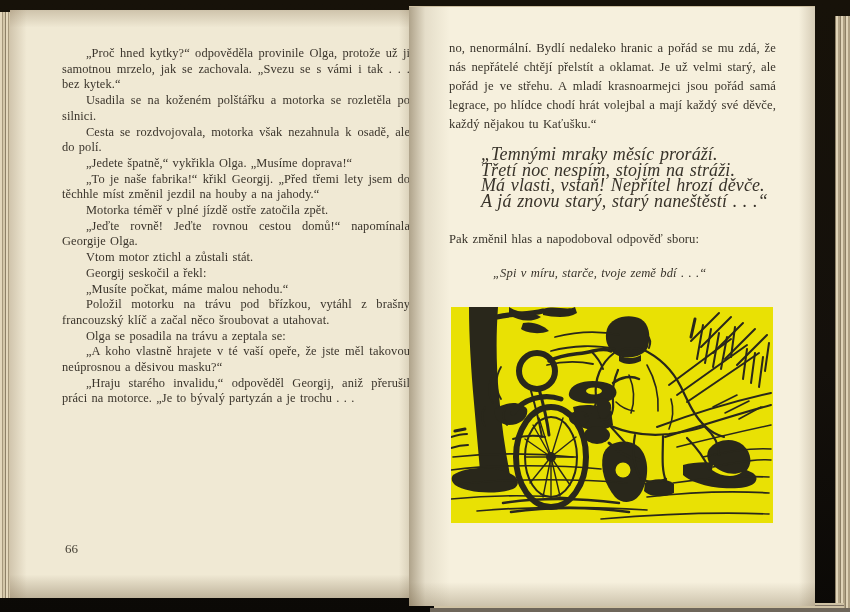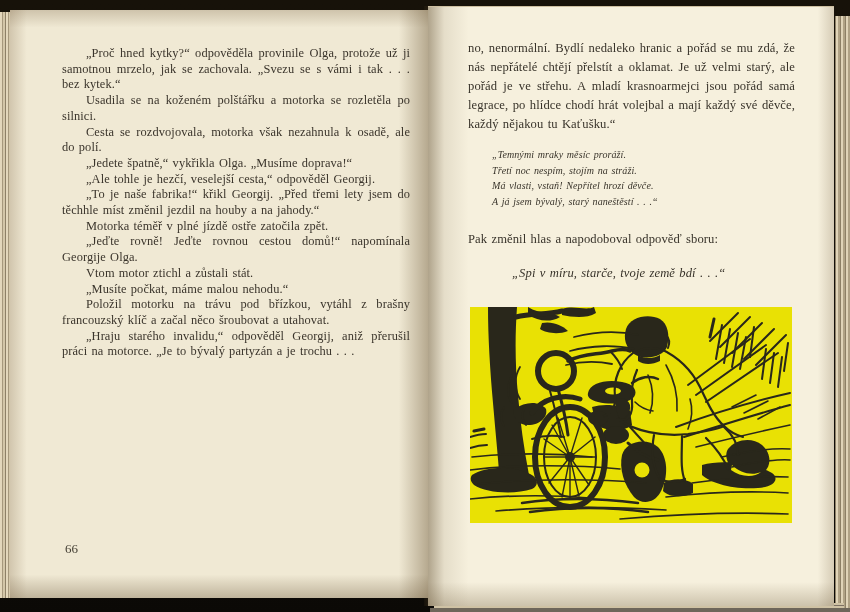--- a/index.html
+++ b/index.html
@@ -20,39 +20,39 @@
     background:repeating-linear-gradient(180deg,#cfc2a4 0 2px,#7d7163 2px 3px);}
   .baseline-strip{position:absolute;left:430px;top:608px;width:420px;height:4px;background:#6e665a;}
 
   .page{position:absolute;}
   .page-left{left:10px;top:10px;width:418px;height:588px;
     background:
       linear-gradient(270deg,rgba(112,92,60,0.45) 0,rgba(112,92,60,0) 7%),
       linear-gradient(90deg,rgba(139,117,86,0.30) 0,rgba(139,117,86,0) 4%),
       linear-gradient(180deg,rgba(120,98,66,0.28) 0,rgba(0,0,0,0) 3%,rgba(0,0,0,0) 96%,rgba(100,80,50,0.35) 100%),
       #f0e9d4;}
-  .page-right{left:428px;top:6px;width:406px;height:599px;border-top:1px solid #cdbfa0;
+  .page-right{left:409px;top:6px;width:406px;height:599px;border-top:1px solid #cdbfa0;
     background:
       linear-gradient(90deg,rgba(104,86,56,0.50) 0,rgba(104,86,56,0.12) 4%,rgba(104,86,56,0) 10%),
       linear-gradient(270deg,rgba(130,110,80,0.28) 0,rgba(130,110,80,0) 4%),
       linear-gradient(180deg,rgba(0,0,0,0) 96%,rgba(110,90,58,0.30) 100%),
       #f6f0dd;}
   .gutter{position:absolute;left:424px;top:6px;width:4px;height:600px;
     background:linear-gradient(90deg,rgba(46,36,20,0.25),rgba(46,36,20,0.65));}
 
   .text-left{position:absolute;left:52px;top:36px;width:348px;
     font-size:12.4px;line-height:15.7px;color:#3a342b;
     text-align:justify;letter-spacing:0.1px;word-spacing:1px;}
   .text-right{position:absolute;left:40px;top:32px;width:327px;
     font-size:12.6px;line-height:19px;color:#38332a;
     text-align:justify;letter-spacing:0.1px;word-spacing:1px;}
 
   .para{margin:0;text-indent:24px;}
   .para.noindent{text-indent:0;}
-  .poem{margin:13px 0 0 24px;font-style:italic;font-size:10px;line-height:15.6px;text-align:left;}
+  .poem{margin:13px 0 0 32px;font-style:italic;font-size:18px;line-height:15.6px;text-align:left;}
   .after-poem{margin-top:21px;text-indent:0;}
   .chorus{margin:15px 0 0 20px;font-style:italic;text-align:left;}
 
   .page-number{position:absolute;left:55px;top:531px;font-size:13px;color:#45403500;color:#454035;}
 
   .illustration{position:absolute;left:42px;top:300px;width:322px;height:216px;}
   .illustration svg{display:block;width:322px;height:216px;}
 </style>
 </head>
 <body>
@@ -64,40 +64,42 @@
   <div class="edge-bottom-right"></div>
   <div class="baseline-strip"></div>
   <div class="gutter"></div>
 
   <div class="page page-left">
     <div class="text-left">
       <p class="para">„Proč hned kytky?“ odpověděla provinile Olga, protože už ji samotnou mrzelo, jak se zachovala. „Svezu se s vámi i tak . . . bez kytek.“</p>
       <p class="para">Usadila se na koženém polštářku a motorka se rozletěla po silnici.</p>
       <p class="para">Cesta se rozdvojovala, motorka však nezahnula k osadě, ale do polí.</p>
       <p class="para">„Jedete špatně,“ vykřikla Olga. „Musíme doprava!“</p>
-      <p class="para">„Ale tohle je hezčí, veselejší cesta,“ odpověděl Georgij.</p>
       <p class="para">„To je naše fabrika!“ křikl Georgij. „Před třemi lety jsem do těchhle míst změnil jezdil na houby a na jahody.“</p>
       <p class="para">Motorka téměř v plné jízdě ostře zatočila zpět.</p>
       <p class="para">„Jeďte rovně! Jeďte rovnou cestou domů!“ napomínala Georgije Olga.</p>
       <p class="para">Vtom motor ztichl a zůstali stát.</p>
+      <p class="para">Georgij seskočil a řekl:</p>
       <p class="para">„Musíte počkat, máme malou nehodu.“</p>
       <p class="para">Položil motorku na trávu pod břízkou, vytáhl z brašny francouzský klíč a začal něco šroubovat a utahovat.</p>
+      <p class="para">Olga se posadila na trávu a zeptala se:</p>
+      <p class="para">„A koho vlastně hrajete v té vaší opeře, že jste měl takovou neúprosnou a děsivou masku?“</p>
       <p class="para">„Hraju starého invalidu,“ odpověděl Georgij, aniž přerušil práci na motorce. „Je to bývalý partyzán a je trochu . . .</p>
     </div>
     <div class="page-number">66</div>
   </div>
 
   <div class="page page-right">
     <div class="text-right">
       <p class="para noindent">no, nenormální. Bydlí nedaleko hranic a pořád se mu zdá, že nás nepřátelé chtějí přelstít a oklamat. Je už velmi starý, ale pořád je ve střehu. A mladí krasnoarmejci jsou pořád samá legrace, po hlídce chodí hrát volejbal a mají každý své děvče, každý nějakou tu Kaťušku.“</p>
       <div class="poem">
         <div>„Temnými mraky měsíc proráží.</div>
         <div>Třetí noc nespím, stojím na stráži.</div>
         <div>Má vlasti, vstaň! Nepřítel hrozí děvče.</div>
-        <div>A já jsem bývalý, starý naneštěstí . . .“</div>
+        <div>A já znovu starý, starý naneštěstí . . .“</div>
       </div>
       <p class="para after-poem">Pak změnil hlas a napodoboval odpověď sboru:</p>
       <p class="para chorus">„Spi v míru, starče, tvoje země bdí . . .“</p>
     </div>
 
     <div class="illustration" title="Ink drawing of a man kneeling beside a motorcycle under a tree, on yellow background">
       <svg viewBox="0 0 322 216" xmlns="http://www.w3.org/2000/svg">
         <rect width="322" height="216" fill="#e9e104"></rect>
 
         <g stroke="none" fill="#29271b">

